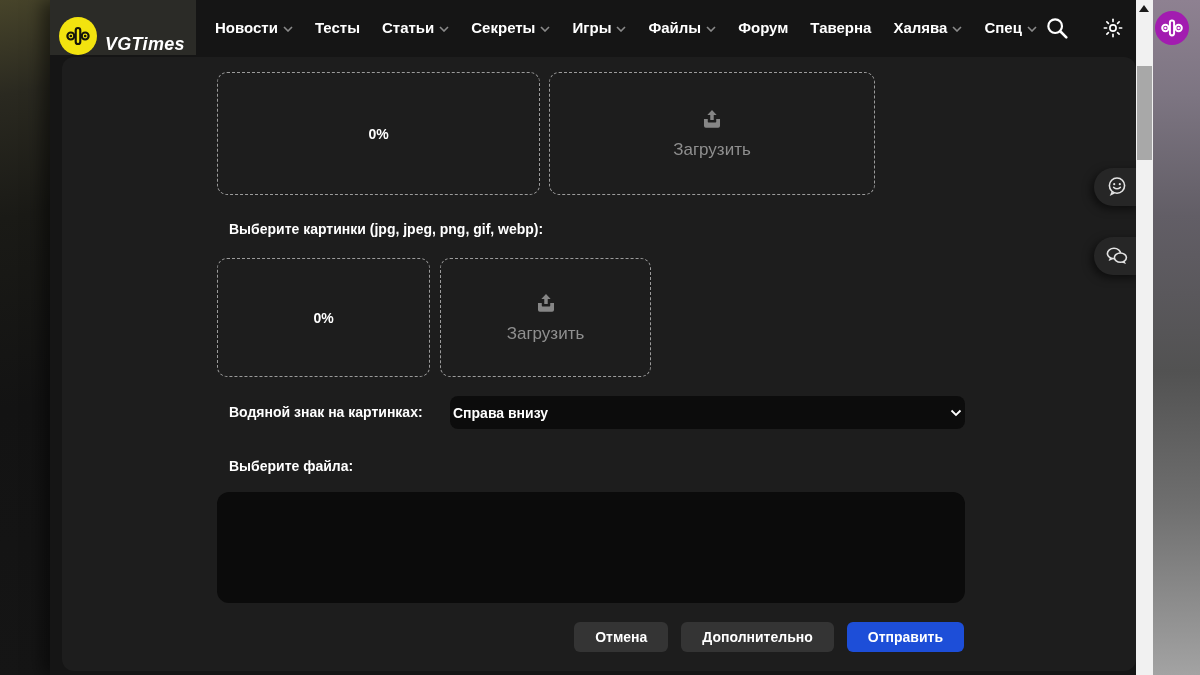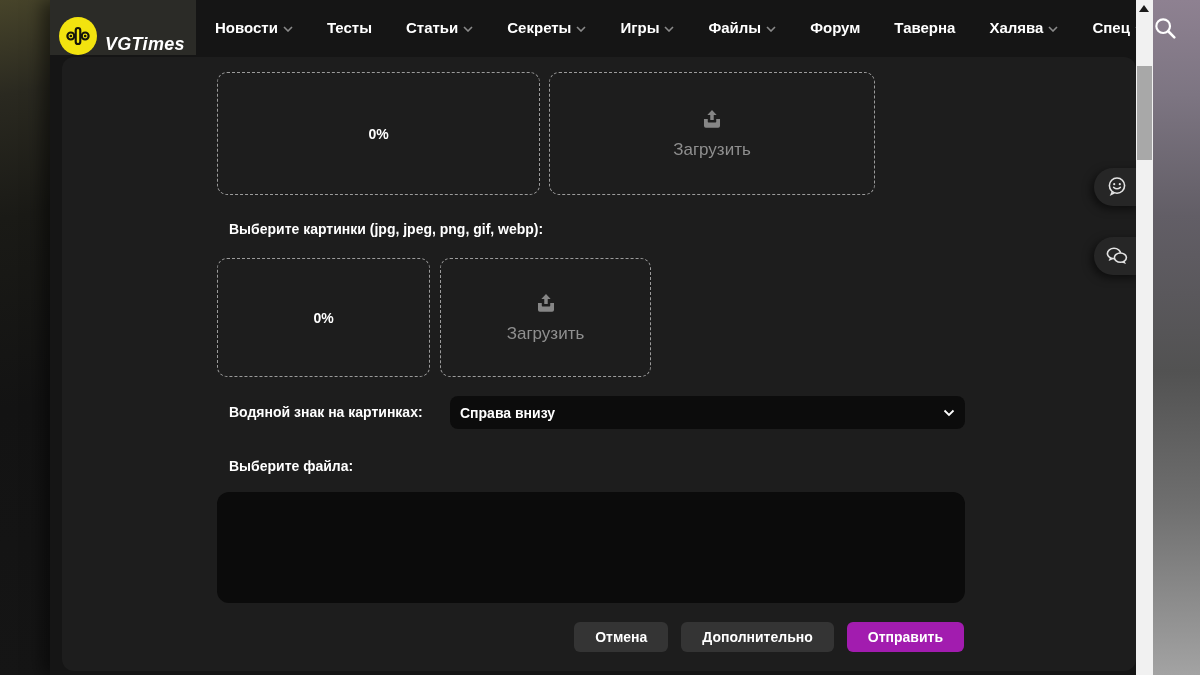--- a/index.html
+++ b/index.html
@@ -26,21 +26,21 @@
   .navbar { height:55px; background:#151515; display:flex; align-items:center; }
   .logo-block {
     width:146px; height:55px; background:#2b2b27; flex:none;
     display:flex; align-items:flex-end; gap:8px; padding-left:9px;
   }
   .logo-circle {
     width:38px; height:38px; border-radius:50%; background:#f2e30f;
     display:flex; align-items:center; justify-content:center; flex:none;
   }
   .brand { color:#fff; font-weight:700; font-style:italic; font-size:18px; letter-spacing:.3px; }
-  .nav-items { display:flex; align-items:center; margin-left:8px;gap:12px; }
+  .nav-items { display:flex; align-items:center; margin-left:8px; }
   .nav-item {
     display:flex; align-items:center; gap:5px; padding:8px 11px;
     color:#fff; font-weight:700; font-size:15px; cursor:pointer; white-space:nowrap;
   }
   .chev { margin-top:2px; }
   .icon-btn { display:flex; align-items:center; justify-content:center; cursor:pointer; }
   .search-btn { margin-left:-4px; }
   .theme-btn { margin-left:32px; }
   .avatar {
     width:34px; height:34px; border-radius:50%; background:#a21cb0; margin-left:31px;
@@ -55,39 +55,39 @@
     position:absolute; border:1px dashed #9b9b9b; border-radius:10px;
     display:flex; align-items:center; justify-content:center;
   }
   .progress-text { color:#fff; font-weight:700; font-size:14px; }
   .upload-inner { display:flex; flex-direction:column; align-items:center; gap:7px; }
   .upload-label { color:#8f8f8f; font-size:17px; }
   .form-label { position:absolute; color:#fff; font-weight:700; font-size:14px;margin-left:12px; }
   .select-box {
     position:absolute; left:388px; top:339px; width:515px; height:33px;
     background:#0c0c0c; border-radius:8px; display:flex; align-items:center;
-    padding:0 10px; cursor:pointer;
+    padding:0 3px; cursor:pointer;
   }
   .select-value { color:#fff; font-size:14px; font-weight:700; flex:1; }
   .textarea {
     position:absolute; left:155px; top:435px; width:748px; height:111px;
     background:#0b0b0b; border:none; border-radius:12px; resize:none;
     color:#fff; font-size:14px; padding:10px 14px; font-family:"Liberation Sans",sans-serif;
   }
   .btn-row {
     position:absolute; left:155px; top:565px; width:747px;
     display:flex; justify-content:flex-end; gap:13px;
   }
   .btn {
     height:30px; border:none; border-radius:6px; padding:0 21px;
     color:#fff; font-weight:700; font-size:14px; cursor:pointer;
     font-family:"Liberation Sans",sans-serif;
   }
   .btn-dark { background:#343434; }
-  .btn-green { background:#a21caf; }
+  .btn-green { background:#1d4ed8; }
   
   .side-tab {
     position:absolute; left:1094px; width:46px; height:38px; background:#262626;
     border-radius:20px 0 0 20px; display:flex; align-items:center; justify-content:center;
     z-index:30; box-shadow:-3px 3px 8px rgba(0,0,0,.55); cursor:pointer;
   }
   .tab-1 { top:168px; } .tab-2 { top:237px; }
   
   .scrollbar { position:absolute; left:1136px; top:0; width:17px; height:675px; background:#f1f1f1; z-index:40; }
   .scroll-up {

